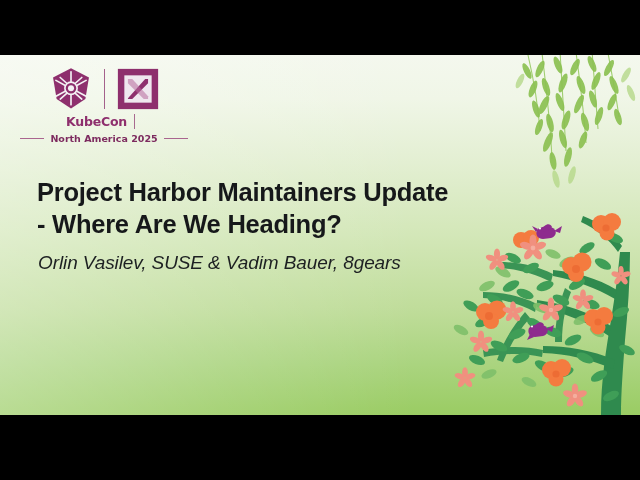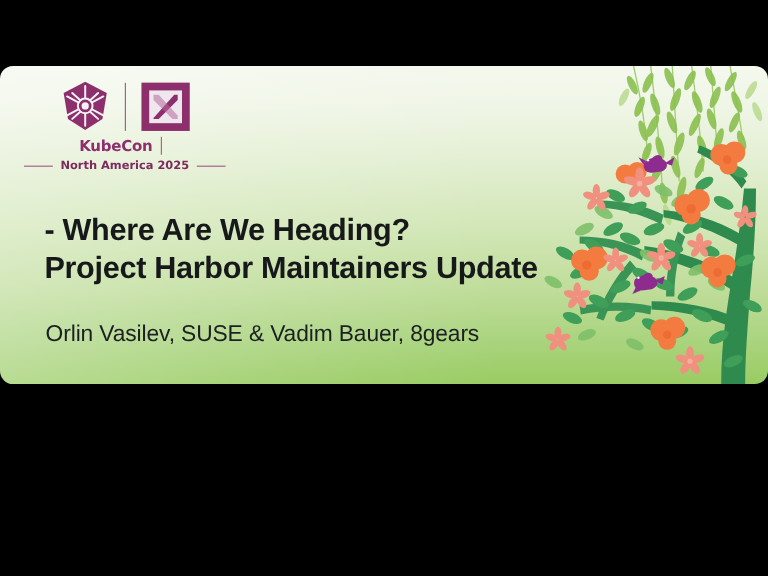--- a/index.html
+++ b/index.html
@@ -32,32 +32,31 @@
   }
   #bar-top    { top: 0;    height: 55px; }
   #bar-bottom { top: 421px; height: 59px; }
 
   
   #slide {
     position: absolute;
     left: 0;
     top: 55px;
     width: 640px;
-    height: 265px;
+    height: 360px;
     overflow: hidden;
     background:
       linear-gradient(to bottom,
         #f4f8ee 0%,
         #f0f6e7 12%,
         #e3efd2 30%,
         #d3e7b8 50%,
         #c0dd9b 70%,
         #aad47f 86%,
         #9acc63 100%);
-    border-radius: 11px;
   }
 
   
   #slide-wash {
     position: absolute;
     inset: 0;
     background: linear-gradient(to right,
        rgba(255,255,255,0.30) 0%,
        rgba(255,255,255,0.12) 35%,
        rgba(255,255,255,0.00) 65%,
@@ -147,24 +146,25 @@
     font-size: 25.5px;
     line-height: 32px;
     color: #16181a;
     letter-spacing: -0.25px;
   }
   #headline .hl-line { display: block; white-space: nowrap; }
 
   #byline {
     position: absolute;
     left: 38px;
-    top: 212px;
+    top: 196px;
     width: 470px;
     z-index: 6;
     font-family: "Liberation Sans", sans-serif;
+    font-style: italic;
     font-weight: normal;
     font-size: 19px;
     line-height: 24px;
     color: #1d2022;
     letter-spacing: -0.1px;
     white-space: nowrap;
   }
 
   
   #willow-art {
@@ -465,22 +465,22 @@
       </div>
 
       <div id="logo-edition">
         <span class="edition-rule"></span>
         <span id="edition-text">North America 2025</span>
         <span class="edition-rule"></span>
       </div>
     </div>
 
     <div id="headline">
+      <span class="hl-line">Project Harbor Maintainers Update</span>
       <span class="hl-line">- Where Are We Heading?</span>
-      <span class="hl-line">Project Harbor Maintainers Update</span>
     </div>
 
     <div id="byline">Orlin Vasilev, SUSE &amp; Vadim Bauer, 8gears</div>
 
   </div>
 
   <div class="letterbox" id="bar-top"></div>
   <div class="letterbox" id="bar-bottom"></div>
 
 </div>

